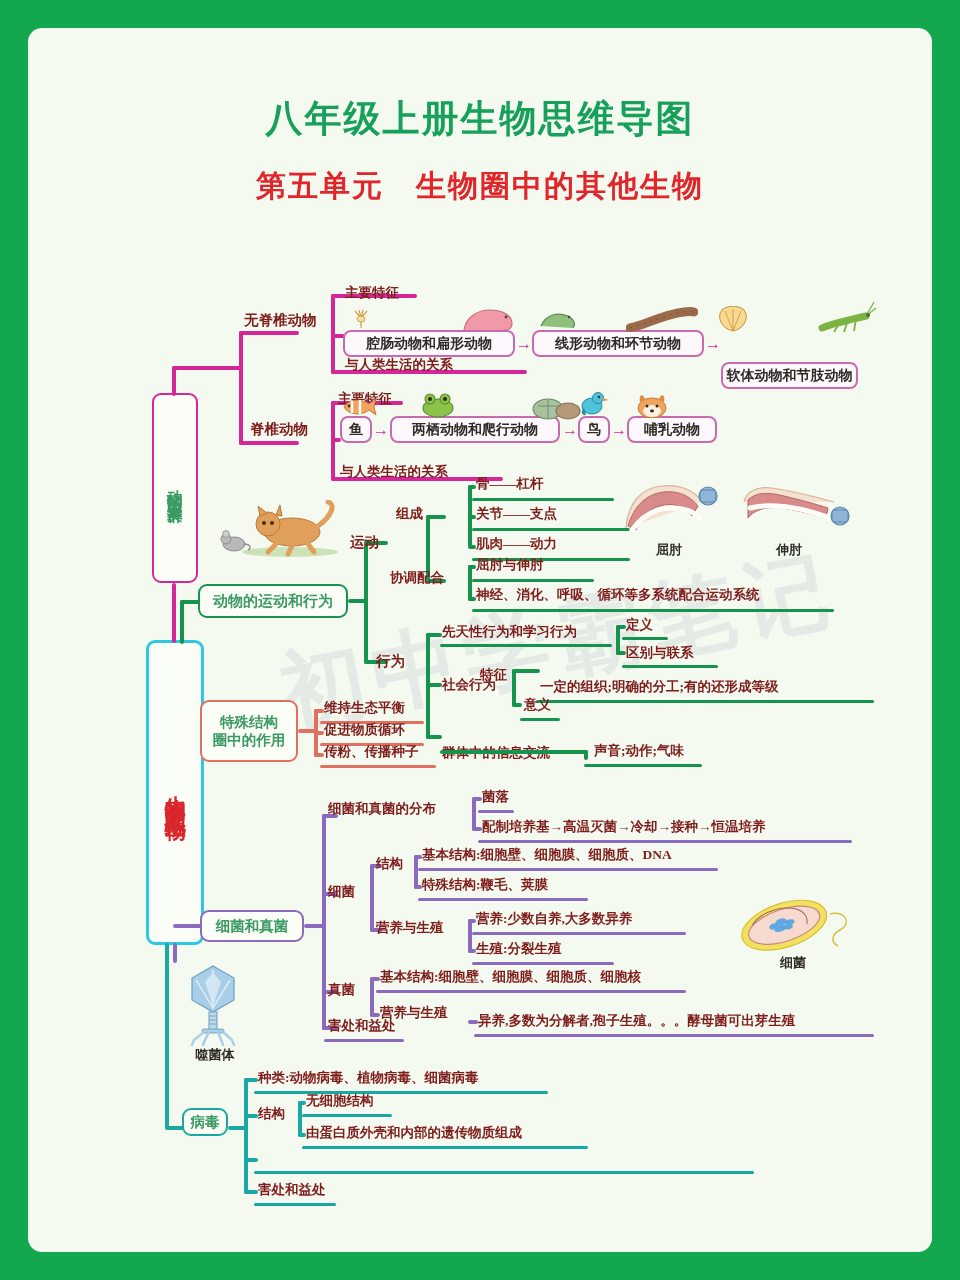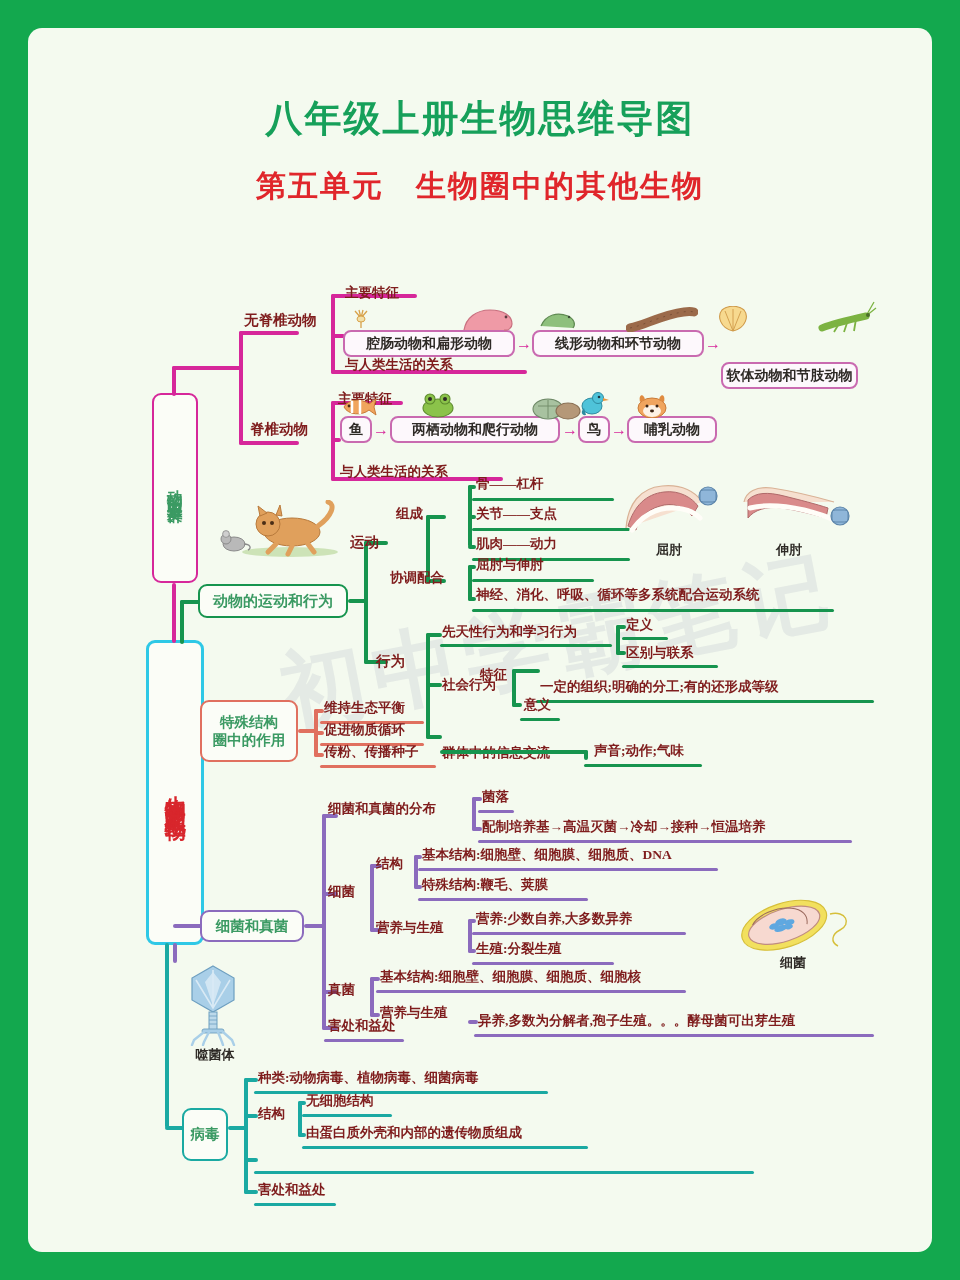--- a/index.html
+++ b/index.html
@@ -74,21 +74,21 @@
   .lv1-role{
     left:172px;top:672px;width:98px;height:62px;
     border:2.5px solid #e0705f;color:#3b9a63;font-size:14.5px;
     flex-direction:column;
   }
   .lv1-bact{
     left:172px;top:882px;width:104px;height:32px;
     border:2.5px solid #8b6bbd;color:#3b9a63;font-size:14.5px;
   }
   .lv1-virus{
-    left:154px;top:1080px;width:46px;height:53px;
+    left:154px;top:1080px;width:46px;height:28px;
     border:2.5px solid #1aa9a2;color:#3b9a63;font-size:14.5px;
   }
   
   .pbox{
     position:absolute;box-sizing:border-box;
     border:2px solid #c96ab0;border-radius:8px;background:#fdf8fc;
     display:flex;align-items:center;justify-content:center;
     font-family:"Liberation Serif","DejaVu Serif",serif;font-weight:bold;
     color:#2e2a26;font-size:14px;white-space:nowrap;
   }

